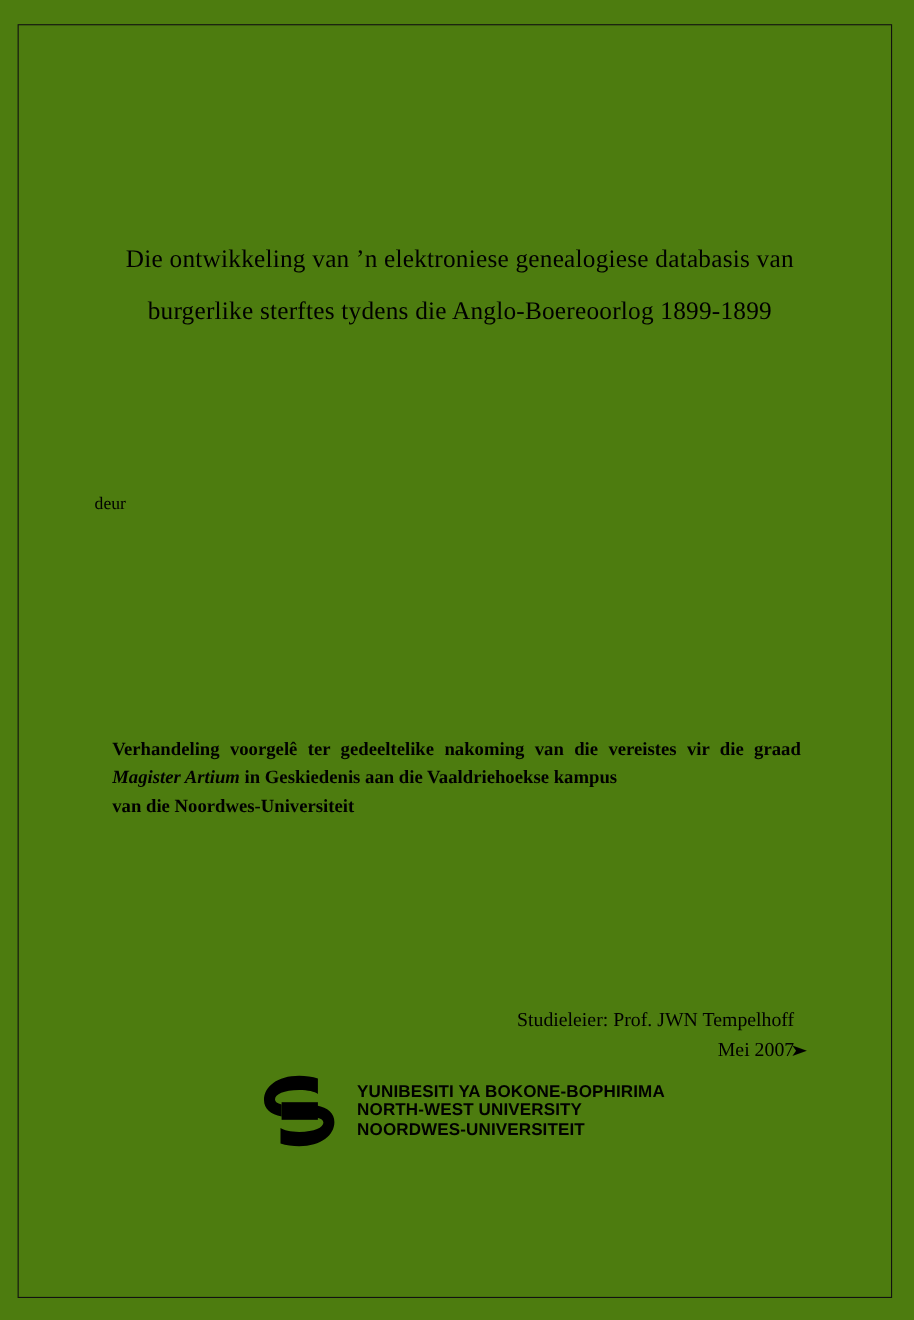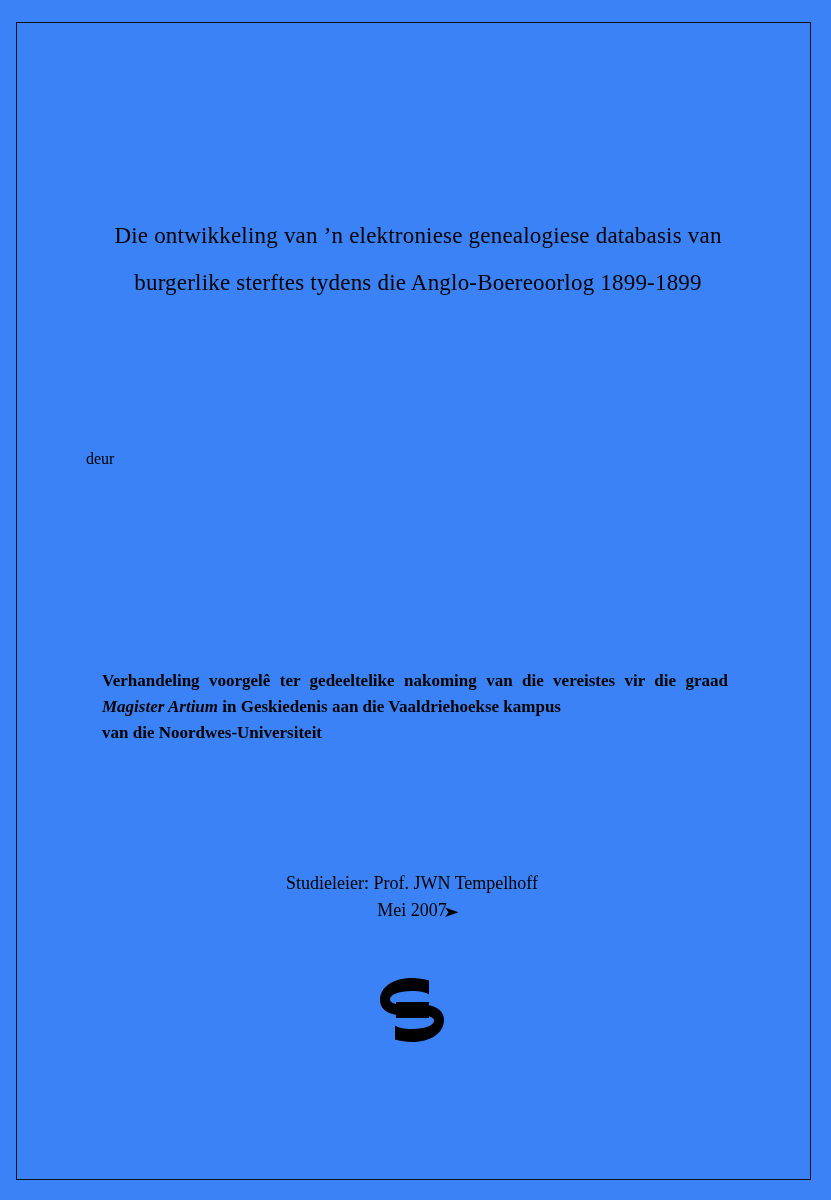--- a/index.html
+++ b/index.html
@@ -11,21 +11,21 @@
     width: 831px;
     height: 1200px;
     font-family: "Liberation Serif", serif;
     color: #000000;
     overflow: hidden;
   }
   .page {
     position: relative;
     width: 831px;
     height: 1200px;
-    background: #3b82f6;
+    background: #4d7c0f;
   }
   
   .page-frame {
     position: absolute;
     left: 16px;
     top: 22px;
     width: 795px;
     height: 1158px;
     border: 1.5px solid #111111;
     box-sizing: border-box;
@@ -79,26 +79,26 @@
     font-weight: bold;
   }
   .statement .last-lines {
     text-align: left;
   }
   .statement em {
     font-style: italic;
   }
   .supervisor {
     position: absolute;
-    top: 848px;
+    top: 892px;
     left: 16px;
     width: 620px;
     font-size: 18px;
     line-height: 27px;
-    text-align: center;
+    text-align: right;
   }
   .date-line {
     position: relative;
     display: inline-block;
   }
   .date-mark {
     position: absolute;
     right: -11px;
     top: 2px;
     font-size: 15px;
@@ -156,16 +156,21 @@
         <span>Mei 2007</span><span class="date-mark">➤</span>
       </div>
     </div>
 
     <div class="logo-block">
       <svg class="logo-mark" viewBox="0 0 88 72">
         <path d="M44 4 C24 4 12 14 12 26 C12 34 18 39 28 41 L28 30 C24 29 22 27.5 22 25.5 C22 21 30 17 44 17 C52 17 58 18.5 61 20.5 L61 6.5 C56 5 50 4 44 4 Z" fill="#000000"></path>
         <path d="M44 68 C64 68 76 58 76 46 C76 38 70 33 60 31 L60 42 C64 43 66 44.5 66 46.5 C66 51 58 55 44 55 C36 55 30 53.5 27 51.5 L27 65.5 C32 67 38 68 44 68 Z" fill="#000000"></path>
         <rect x="28" y="28" width="33" height="16" fill="#000000"></rect>
       </svg>
+      <div class="logo-text">
+        <div>YUNIBESITI YA BOKONE-BOPHIRIMA</div>
+        <div>NORTH-WEST UNIVERSITY</div>
+        <div>NOORDWES-UNIVERSITEIT</div>
+      </div>
     </div>
 
   </div>
 </div>
 
 </body></html>

